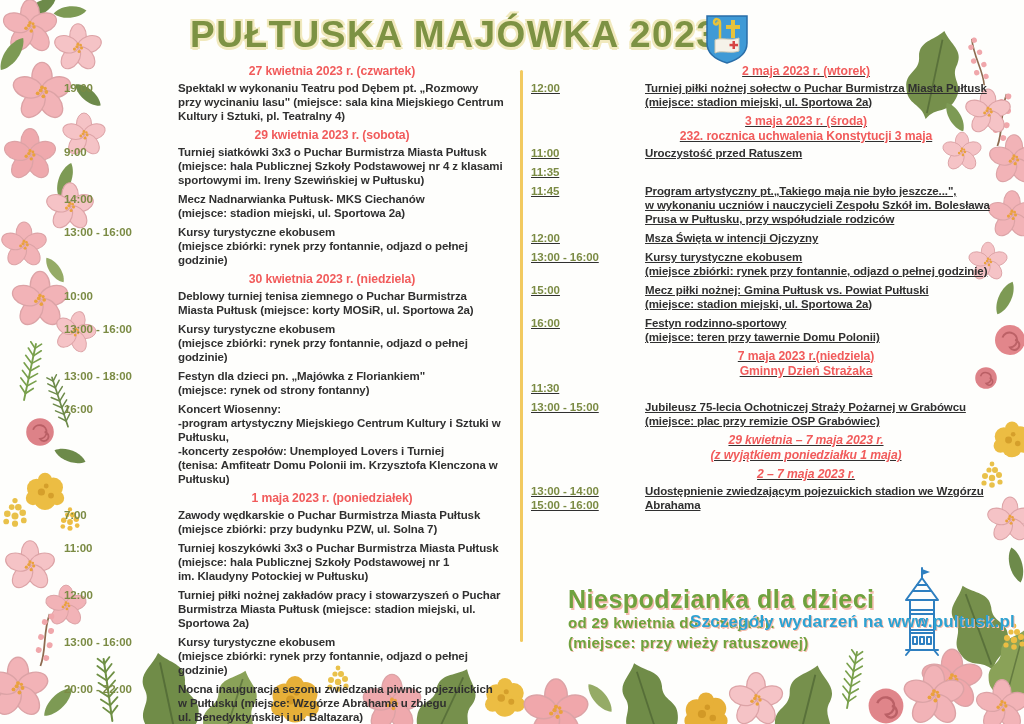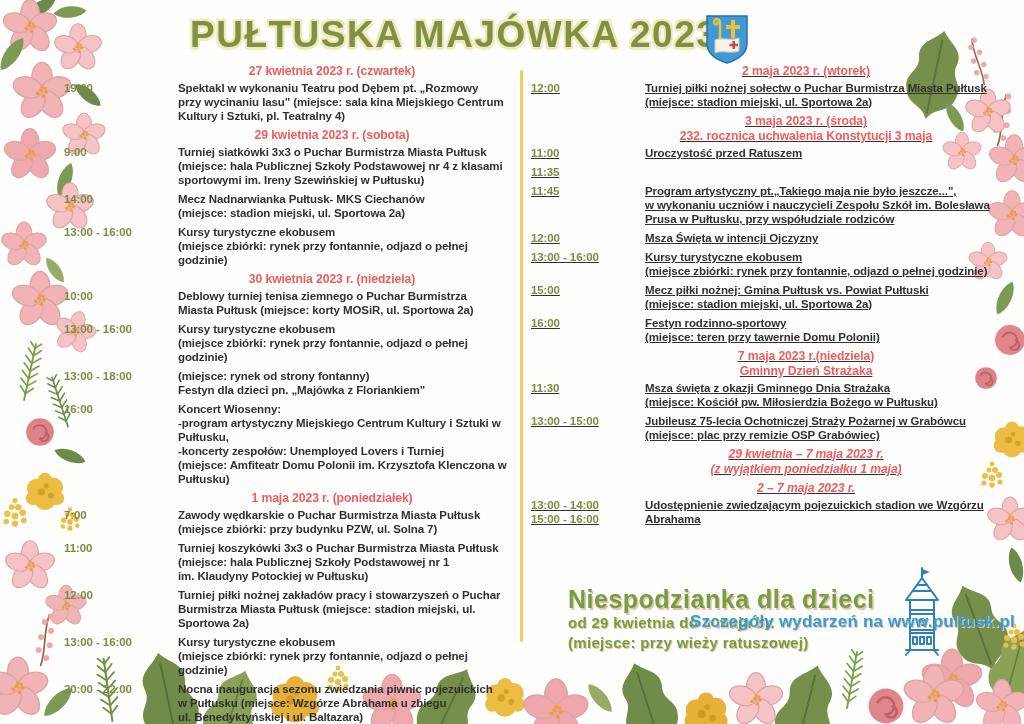--- a/index.html
+++ b/index.html
@@ -290,33 +290,33 @@
             <div class="desc">
               <div>Kursy turystyczne ekobusem</div>
               <div>(miejsce zbiórki: rynek przy fontannie, odjazd o pełnej godzinie)</div>
             </div>
           </div>
           <div class="entry">
             <div class="time">
               <div>13:00 - 18:00</div>
             </div>
             <div class="desc">
+              <div>Festyn dla dzieci pn. „Majówka z Floriankiem"</div>
               <div>(miejsce: rynek od strony fontanny)</div>
-              <div>Festyn dla dzieci pn. „Majówka z Floriankiem"</div>
             </div>
           </div>
           <div class="entry">
             <div class="time">
               <div>16:00</div>
             </div>
             <div class="desc">
               <div>Koncert Wiosenny:</div>
               <div>-program artystyczny Miejskiego Centrum Kultury i Sztuki w Pułtusku,</div>
               <div>-koncerty zespołów: Unemployed Lovers i Turniej</div>
-              <div>(miejsce: Amfiteatr Domu Polonii im. Krzysztofa Klenczona w Pułtusku)</div>
+              <div>(tenisa: Amfiteatr Domu Polonii im. Krzysztofa Klenczona w Pułtusku)</div>
             </div>
           </div>
         </div>
         <div class="section">
           <div class="sec-header">
             <div>1 maja 2023 r. (poniedziałek)</div>
           </div>
           <div class="entry">
             <div class="time">
               <div>7:00</div>
@@ -446,24 +446,20 @@
           </div>
         </div>
         <div class="section">
           <div class="sec-header">
             <div>7 maja 2023 r.(niedziela)</div>
             <div>Gminny Dzień Strażaka</div>
           </div>
           <div class="entry">
             <div class="time">
               <div>11:30</div>
-            </div>
-            <div class="desc">
-              <div>Msza święta z okazji Gminnego Dnia Strażaka</div>
-              <div>(miejsce: Kościół pw. Miłosierdzia Bożego w Pułtusku)</div>
             </div>
           </div>
           <div class="entry">
             <div class="time">
               <div>13:00 - 15:00</div>
             </div>
             <div class="desc">
               <div>Jubileusz 75-lecia Ochotniczej Straży Pożarnej w Grabówcu</div>
               <div>(miejsce: plac przy remizie OSP Grabówiec)</div>
             </div>

